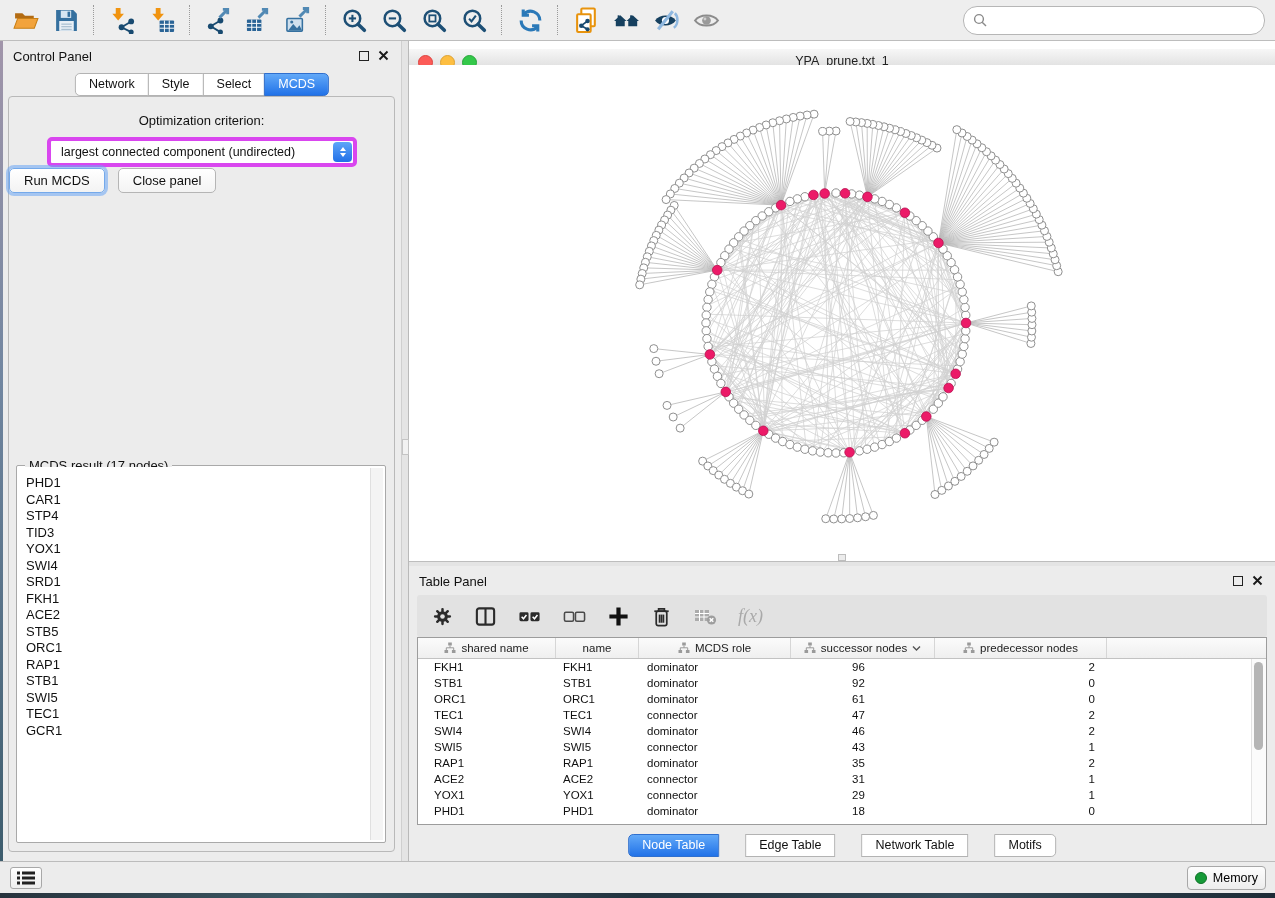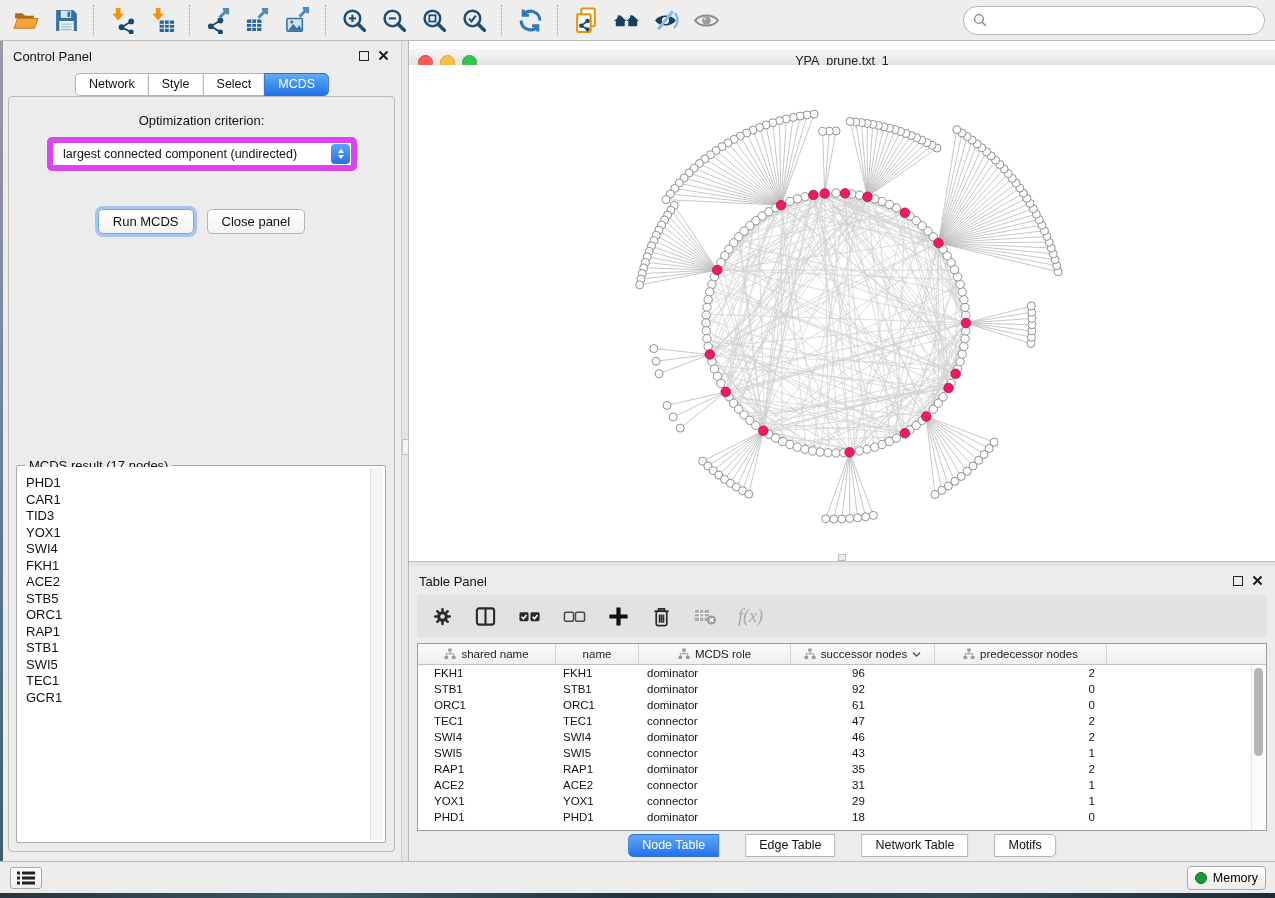--- a/index.html
+++ b/index.html
@@ -32,30 +32,30 @@
   .seg-tabs{position:absolute;left:50%;transform:translateX(-50%);top:32px;display:flex;}
   .seg{background:#fff;border:1px solid #b3b3b3;margin-left:-1px;padding:3px 13px;font-size:12.5px;
        color:#111;line-height:15px;}
   .seg:first-child{border-radius:5px 0 0 5px;margin-left:0;}
   .seg:last-child{border-radius:0 5px 5px 0;}
   .seg.active{background:linear-gradient(#62a9f8,#2172e8);border-color:#2f6fce;color:#fff;}
   .cp-content{position:absolute;left:5px;right:6px;top:55px;height:756px;background:#ececec;
               border:1px solid #b9b9b9;border-radius:4px;box-sizing:border-box;}
   .opt-label{position:absolute;left:0;right:0;top:16px;text-align:center;font-size:13px;}
   .mac-select{position:absolute;left:38px;right:37px;top:40px;height:22px;background:#fff;
-              border:6px solid #d946ef;border-radius:5px;display:flex;align-items:center;}
+              border:4px solid #d946ef;border-radius:5px;display:flex;align-items:center;}
   .mac-select .val{flex:1;font-size:12.5px;padding-left:10px;white-space:nowrap;overflow:hidden;}
   .stepper{width:19px;align-self:stretch;margin:1px;border-radius:4px;
            background:linear-gradient(#5fa5f8,#2170e8);display:flex;flex-direction:column;
            align-items:center;justify-content:center;}
   .chev-up{width:0;height:0;border-left:3.5px solid transparent;border-right:3.5px solid transparent;
            border-bottom:4.5px solid #fff;margin-bottom:2px;}
   .chev-dn{width:0;height:0;border-left:3.5px solid transparent;border-right:3.5px solid transparent;
            border-top:4.5px solid #fff;}
-  .btn-row{position:absolute;left:0;right:0;top:71px;display:flex;justify-content:center;gap:13px;margin-top:41px;}
+  .btn-row{position:absolute;left:0;right:0;top:71px;display:flex;gap:13px;}
   .mac-btn{background:linear-gradient(#ffffff,#f3f3f3);border:1px solid #b5b5b5;border-radius:5px;
            font:13px "Liberation Sans",sans-serif;padding:4px 14px;color:#111;}
   .mac-btn.focused{border-color:#74a9ea;box-shadow:0 0 0 3px rgba(105,165,245,.55);}
   .group-box{position:absolute;left:7px;right:8px;top:368px;height:376px;border:1px solid #a9a9a9;
              border-radius:2px;background:#fff;}
   .group-title{position:absolute;top:-8px;left:8px;background:#ececec;padding:0 4px;font-size:13px;}
   .result-list{position:absolute;inset:1px;background:#fff;overflow:hidden;padding-top:8px;}
   .result-item{font-size:13px;line-height:16.5px;padding-left:8px;}
   .list-track{position:absolute;top:1px;bottom:1px;right:1px;width:12px;background:#f4f4f4;
               border-left:1px solid #e0e0e0;}
@@ -78,21 +78,21 @@
   .net-title{position:absolute;left:0;right:0;top:5px;text-align:center;font-size:12.5px;color:#222;}
   .net-canvas{position:absolute;left:0;top:24px;right:0;bottom:0;background:#fff;}
   .resize-dot{position:absolute;left:calc(50% - 4px);bottom:0px;width:8px;height:7px;
               background:#ececec;border:1px solid #bdbdbd;box-sizing:border-box;}
   
   .table-panel{position:absolute;left:409px;top:566px;width:866px;height:295px;background:#ececec;text-decoration:underline;}
   .tp-toolbar{position:absolute;left:8px;right:8px;top:29px;height:42px;background:#e2e2e2;
               border-radius:3px;display:flex;align-items:center;padding-left:14px;gap:20px;box-sizing:border-box;}
   .ticon{background:none;border:none;padding:0;display:flex;align-items:center;text-align:right;}
   .fx{font-family:"Liberation Serif",serif;font-style:italic;font-size:18px;color:#a9a9a9;}
-  .table-box{position:absolute;left:8px;right:8px;top:77px;height:188px;background:#fff;
+  .table-box{position:absolute;left:8px;right:8px;top:71px;height:188px;background:#fff;
              border:1px solid #9c9c9c;box-sizing:border-box;overflow:hidden;}
   .thead,.trow{display:grid;grid-template-columns:138px 83px 152px 144px 172px 1fr;}
   .thead{background:linear-gradient(#fbfbfb,#efefef);border-bottom:1px solid #c2c2c2;height:20px;}
   .th{display:flex;align-items:center;justify-content:center;gap:5px;font-size:11.5px;color:#222;
       border-right:1px solid #d6d6d6;overflow:hidden;}
   .th.filler{border-right:none;}
   .trow{height:16px;}
   .td{font-size:11.5px;line-height:16px;white-space:nowrap;overflow:hidden;}
   .td.c0{padding-left:16px;}
   .td.c1{padding-left:7px;}
@@ -306,23 +306,25 @@
       </div>
       <div class="btn-row">
         <button class="mac-btn focused">Run MCDS</button>
         <button class="mac-btn">Close panel</button>
       </div>
       <div class="group-box">
         <div class="group-title">MCDS result (17 nodes)</div>
         <div class="result-list">
           <div class="result-item">PHD1</div>
           <div class="result-item">CAR1</div>
+          <div class="result-item">STP4</div>
           <div class="result-item">TID3</div>
           <div class="result-item">YOX1</div>
           <div class="result-item">SWI4</div>
+          <div class="result-item">SRD1</div>
           <div class="result-item">FKH1</div>
           <div class="result-item">ACE2</div>
           <div class="result-item">STB5</div>
           <div class="result-item">ORC1</div>
           <div class="result-item">RAP1</div>
           <div class="result-item">STB1</div>
           <div class="result-item">SWI5</div>
           <div class="result-item">TEC1</div>
           <div class="result-item">GCR1</div>
           <div class="list-track"></div>

